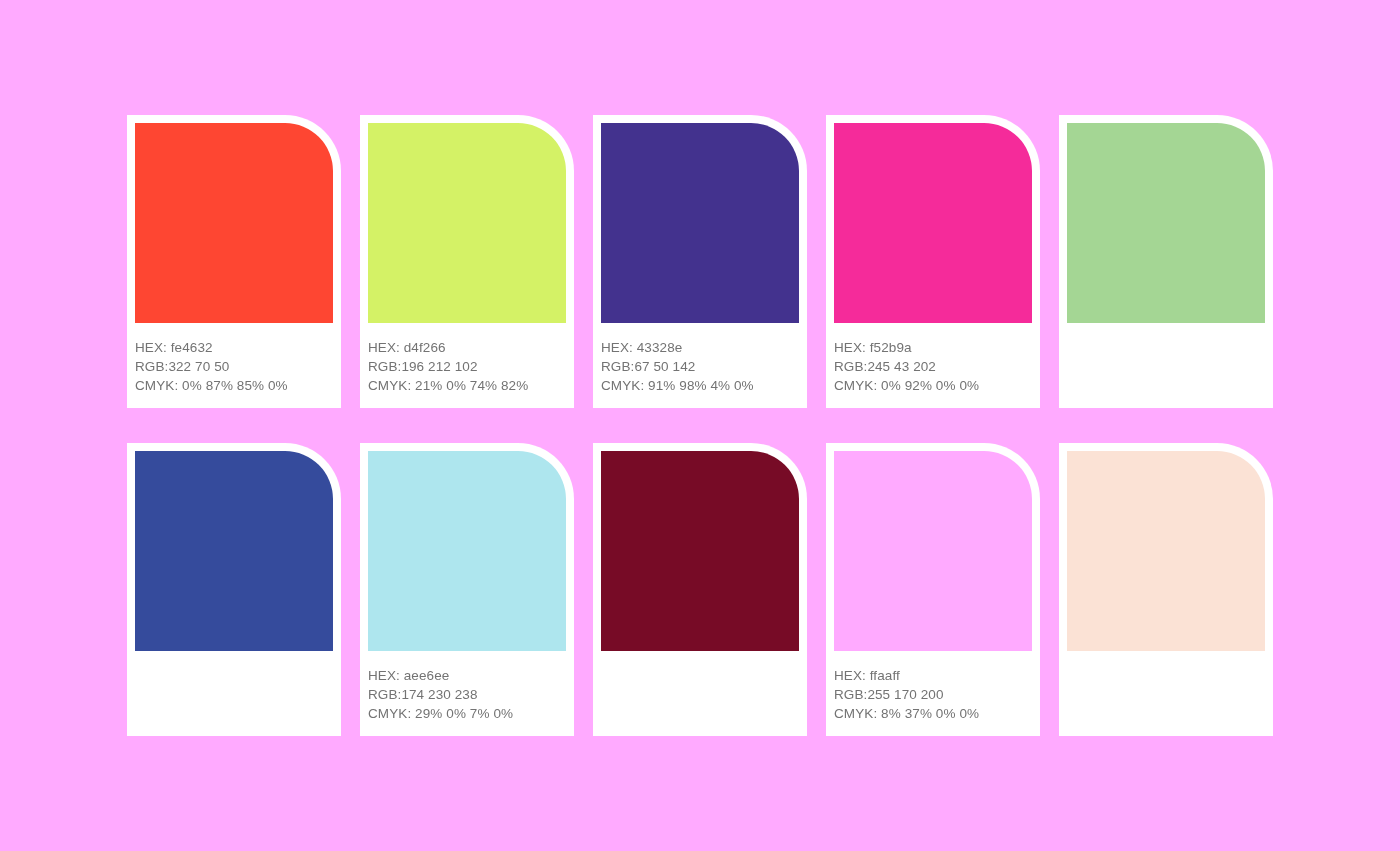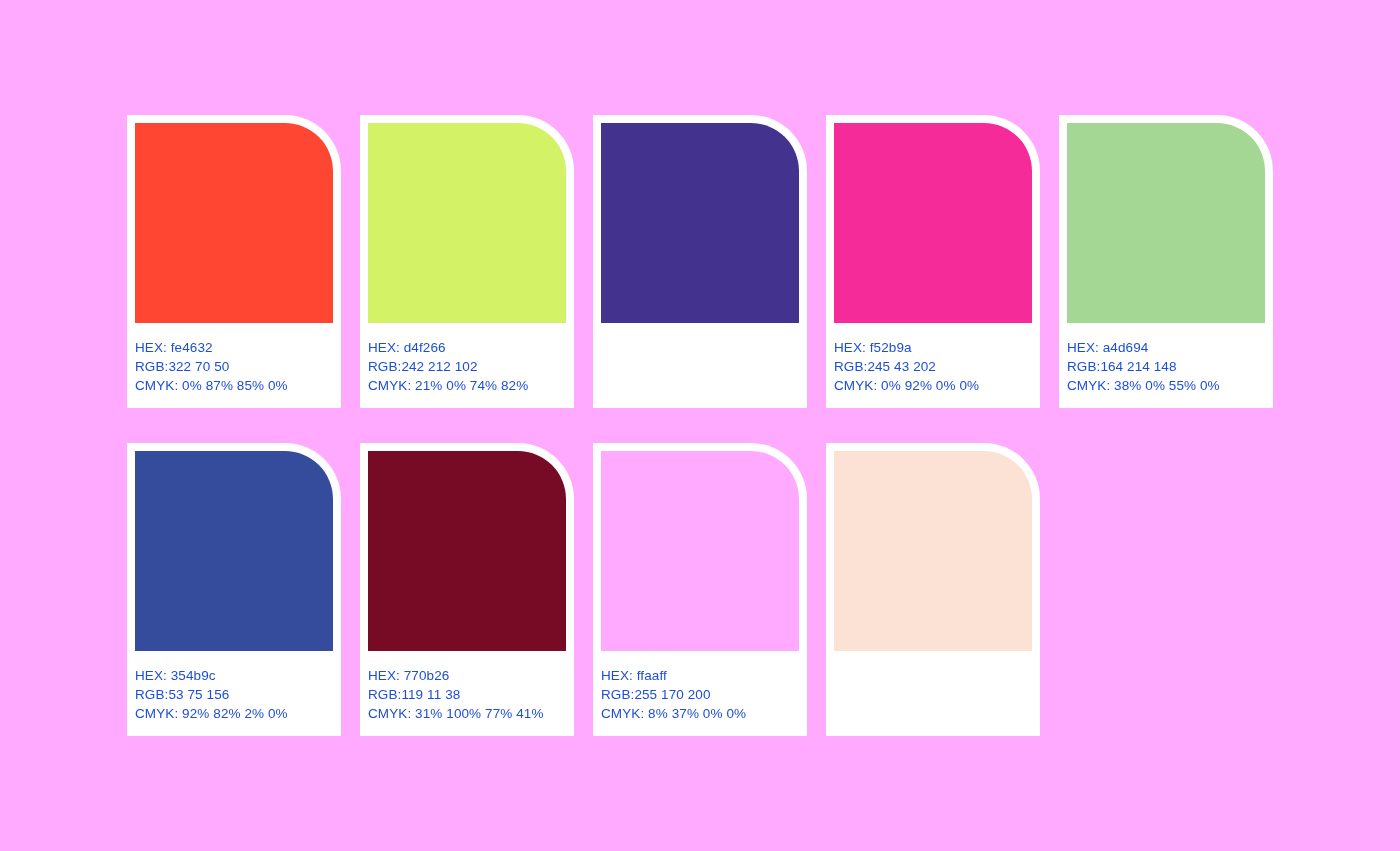--- a/index.html
+++ b/index.html
@@ -54,21 +54,21 @@
     top: 224px;
     right: 8px;
     display: flex;
     flex-direction: column;
     gap: 2px;
   }
 
   .info-line {
     font-size: 13.5px;
     line-height: 17px;
-    color: #1d4ed8;
+    color: #737373;
     white-space: nowrap;
     letter-spacing: 0.1px;
   }
 
   .info-key { }
   .info-val { }
 </style>
 </head>
 <body>
 
@@ -78,58 +78,56 @@
       <div class="swatch-info">
         <div class="info-line"><span class="info-key">HEX: </span><span class="info-val">fe4632</span></div>
         <div class="info-line"><span class="info-key">RGB:</span><span class="info-val">322 70 50</span></div>
         <div class="info-line"><span class="info-key">CMYK: </span><span class="info-val">0% 87% 85% 0%</span></div>
       </div>
     </div>
     <div class="swatch-card">
       <div class="swatch-chip" style="background: rgb(212, 242, 102);"></div>
       <div class="swatch-info">
         <div class="info-line"><span class="info-key">HEX: </span><span class="info-val">d4f266</span></div>
-        <div class="info-line"><span class="info-key">RGB:</span><span class="info-val">242 212 102</span></div>
+        <div class="info-line"><span class="info-key">RGB:</span><span class="info-val">196 212 102</span></div>
         <div class="info-line"><span class="info-key">CMYK: </span><span class="info-val">21% 0% 74% 82%</span></div>
       </div>
     </div>
     <div class="swatch-card">
       <div class="swatch-chip" style="background: rgb(67, 50, 142);"></div>
+      <div class="swatch-info">
+        <div class="info-line"><span class="info-key">HEX: </span><span class="info-val">43328e</span></div>
+        <div class="info-line"><span class="info-key">RGB:</span><span class="info-val">67 50 142</span></div>
+        <div class="info-line"><span class="info-key">CMYK: </span><span class="info-val">91% 98% 4% 0%</span></div>
+      </div>
     </div>
     <div class="swatch-card">
       <div class="swatch-chip" style="background: rgb(245, 43, 154);"></div>
       <div class="swatch-info">
         <div class="info-line"><span class="info-key">HEX: </span><span class="info-val">f52b9a</span></div>
         <div class="info-line"><span class="info-key">RGB:</span><span class="info-val">245 43 202</span></div>
         <div class="info-line"><span class="info-key">CMYK: </span><span class="info-val">0% 92% 0% 0%</span></div>
       </div>
     </div>
     <div class="swatch-card">
       <div class="swatch-chip" style="background: rgb(164, 214, 148);"></div>
-      <div class="swatch-info">
-        <div class="info-line"><span class="info-key">HEX: </span><span class="info-val">a4d694</span></div>
-        <div class="info-line"><span class="info-key">RGB:</span><span class="info-val">164 214 148</span></div>
-        <div class="info-line"><span class="info-key">CMYK: </span><span class="info-val">38% 0% 55% 0%</span></div>
-      </div>
     </div>
     <div class="swatch-card">
       <div class="swatch-chip" style="background: rgb(53, 75, 156);"></div>
+    </div>
+    <div class="swatch-card">
+      <div class="swatch-chip" style="background: rgb(174, 230, 238);"></div>
       <div class="swatch-info">
-        <div class="info-line"><span class="info-key">HEX: </span><span class="info-val">354b9c</span></div>
-        <div class="info-line"><span class="info-key">RGB:</span><span class="info-val">53 75 156</span></div>
-        <div class="info-line"><span class="info-key">CMYK: </span><span class="info-val">92% 82% 2% 0%</span></div>
+        <div class="info-line"><span class="info-key">HEX: </span><span class="info-val">aee6ee</span></div>
+        <div class="info-line"><span class="info-key">RGB:</span><span class="info-val">174 230 238</span></div>
+        <div class="info-line"><span class="info-key">CMYK: </span><span class="info-val">29% 0% 7% 0%</span></div>
       </div>
     </div>
     <div class="swatch-card">
       <div class="swatch-chip" style="background: rgb(119, 11, 38);"></div>
-      <div class="swatch-info">
-        <div class="info-line"><span class="info-key">HEX: </span><span class="info-val">770b26</span></div>
-        <div class="info-line"><span class="info-key">RGB:</span><span class="info-val">119 11 38</span></div>
-        <div class="info-line"><span class="info-key">CMYK: </span><span class="info-val">31% 100% 77% 41%</span></div>
-      </div>
     </div>
     <div class="swatch-card">
       <div class="swatch-chip" style="background: rgb(255, 170, 255);"></div>
       <div class="swatch-info">
         <div class="info-line"><span class="info-key">HEX: </span><span class="info-val">ffaaff</span></div>
         <div class="info-line"><span class="info-key">RGB:</span><span class="info-val">255 170 200</span></div>
         <div class="info-line"><span class="info-key">CMYK: </span><span class="info-val">8% 37% 0% 0%</span></div>
       </div>
     </div>
     <div class="swatch-card">

